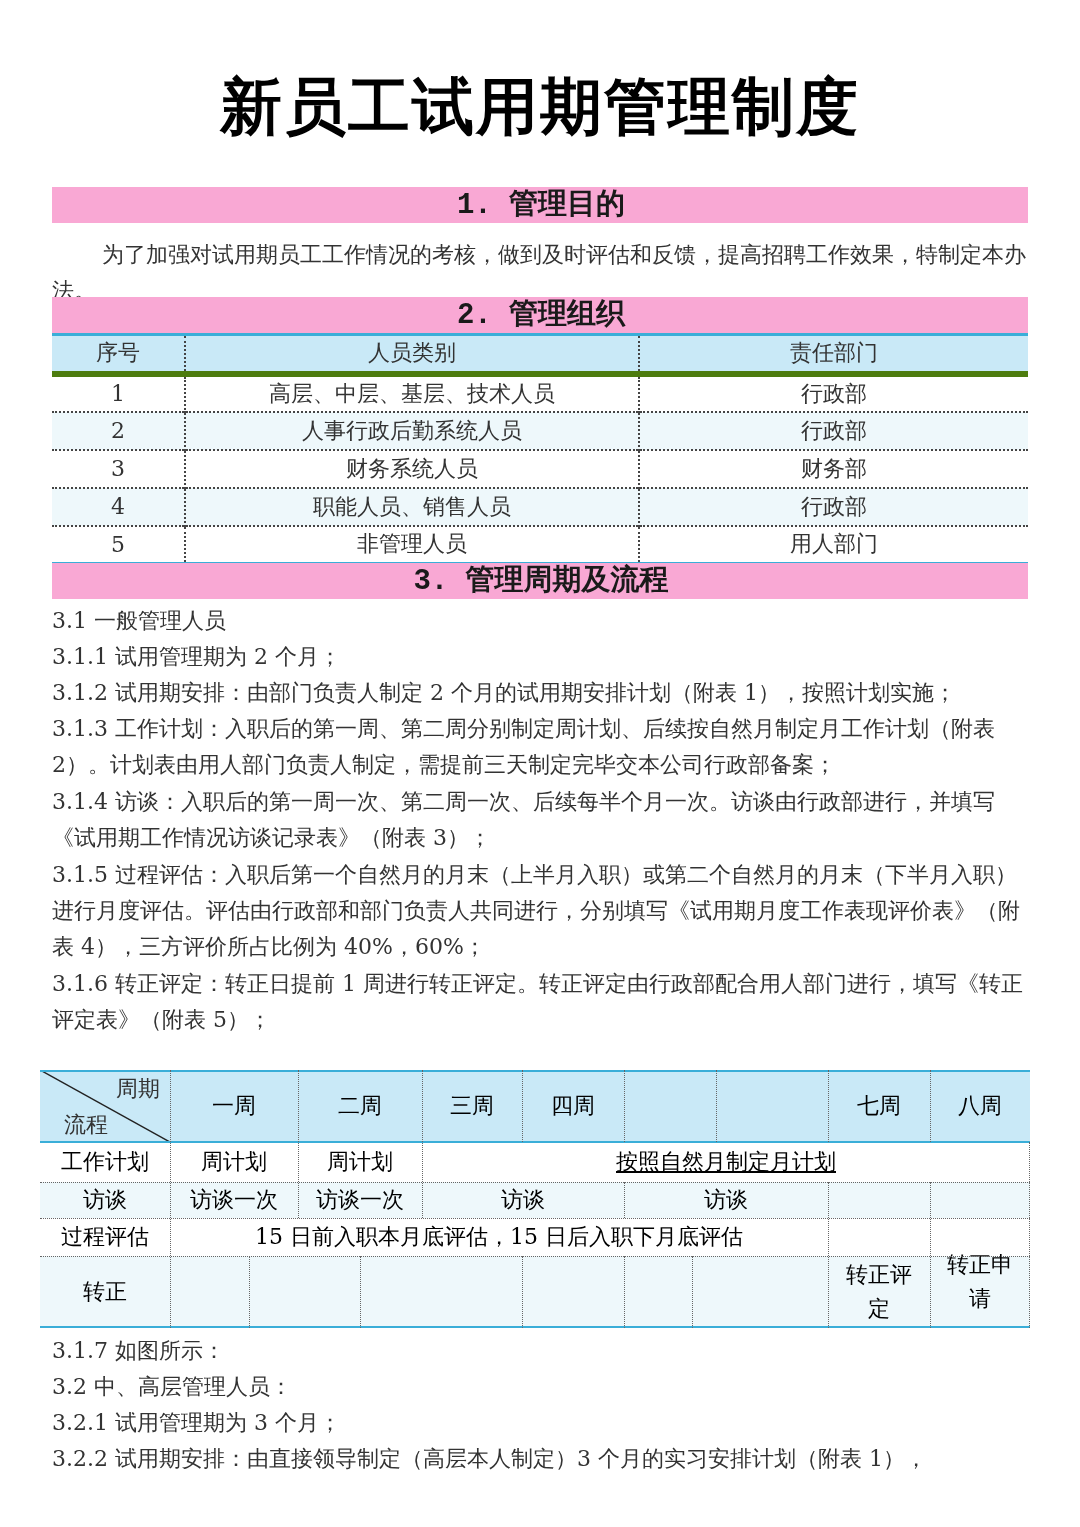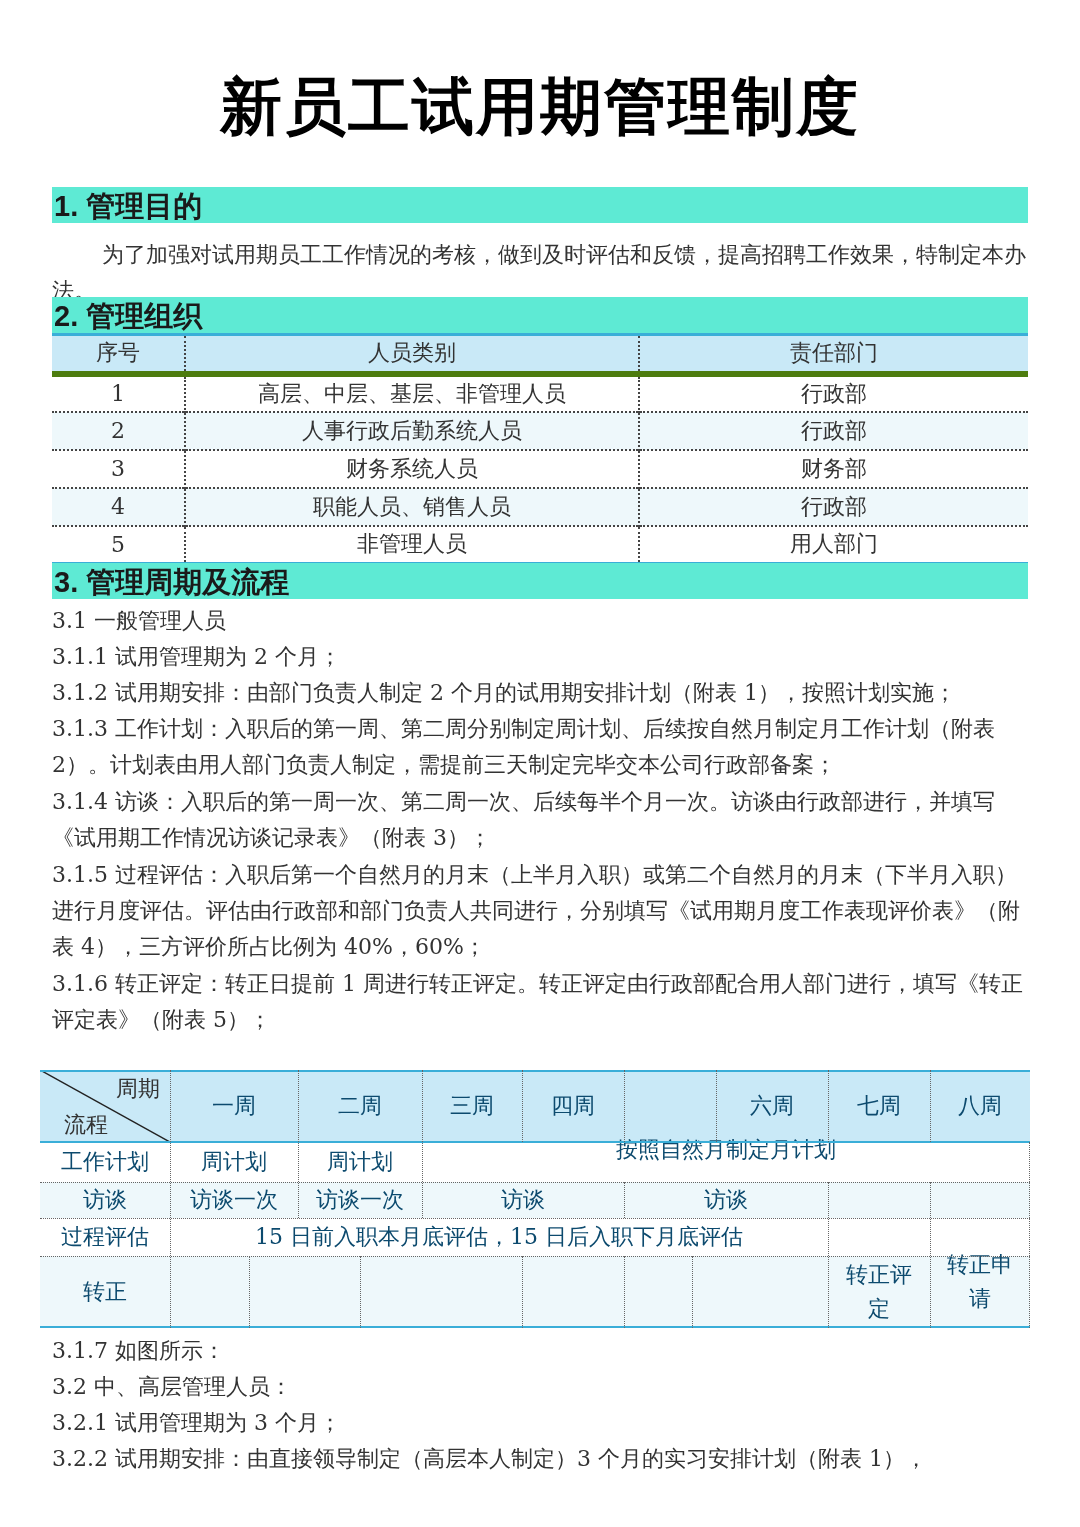--- a/index.html
+++ b/index.html
@@ -1,41 +1,41 @@
 <!DOCTYPE html>
 <html><head>
 <meta charset="utf-8">
 <style>
   html, body { margin:0; padding:0; background:#ffffff; }
   body { width:1080px; height:1527px; position:relative; overflow:hidden;
          font-family:"DejaVu Serif","Liberation Serif",serif; color:#222; }
   .title { position:absolute; left:0; top:62px; width:1080px; text-align:center;
            font-family:"DejaVu Sans","Liberation Sans",sans-serif; font-weight:bold;
            font-size:62px; letter-spacing:2px; color:#000; line-height:90px; }
-  .sec-h { position:absolute; left:52px; width:976px; height:36px; background:#5eead4;
-           font-family:Liberation Sans, sans-serif; font-weight:bold; font-size:29px;
-           line-height:38px; color:#1a1a1a; padding-left:2px; box-sizing:border-box; }
+  .sec-h { position:absolute; left:52px; width:976px; height:36px; background:#f9a8d4;
+           font-family:Liberation Mono, monospace; font-weight:bold; font-size:29px;
+           line-height:38px; color:#1a1a1a; padding-left:2px; box-sizing:border-box;text-align:center; }
   .para { position:absolute; left:52px; width:980px; font-size:22px; line-height:36px; color:#333; }
   .indent { text-indent:50px;margin-top:10px; }
 
   
   .org { position:absolute; left:52px; top:333px; width:976px; border-collapse:collapse; font-size:22px; color:#333; }
   .org th, .org td { text-align:center; padding:0; font-weight:normal; }
   .org thead tr { background:#c9e9f7; height:39px; border-top:3px solid #3aaed8; border-bottom:6px solid #4d7c0f; }
   .org tbody tr { height:38px; border-bottom:2px dotted #444; }
   .org tbody tr:nth-child(odd) { background:#ffffff; }
   .org tbody tr:nth-child(even) { background:#eef8fb; }
   .org tbody tr:last-child { border-bottom:3px solid #3aaed8; }
   .org .c1 { width:132px; border-right:2px dotted #444; }
   .org .c2 { width:452px; border-right:2px dotted #444; }
 
   
   .flow { position:absolute; left:40px; top:1070px; width:990px; height:258px; }
   .flow .cell { position:absolute; box-sizing:border-box; display:flex; align-items:center; justify-content:center;
-                font-size:22px; color:#0c4a6e; text-align:center; line-height:34px; }
+                font-size:22px; color:#000000; text-align:center; line-height:34px; }
   .hdr { background:#c9e9f7; }
   .lt { background:#eef8fb; }
   .wh { background:#ffffff; }
   .vl { position:absolute; border-left:1px dotted #666; }
   .hl { position:absolute; border-top:1px dotted #666; height:0; }
   .hl-solid { position:absolute; border-top:2px solid #3aaed8; height:0; }
   .diag { position:absolute; left:0; top:0; width:130px; height:72px; }
   .diag-top { position:absolute; right:10px; top:4px; font-size:22px; color:#333; }
   .diag-bot { position:absolute; left:24px; bottom:2px; font-size:22px; color:#333; }
 </style>
@@ -52,21 +52,21 @@
   <thead>
     <tr>
       <th class="c1">序号</th>
       <th class="c2">人员类别</th>
       <th>责任部门</th>
     </tr>
   </thead>
   <tbody>
     <tr>
       <td class="c1">1</td>
-      <td class="c2">高层、中层、基层、非管理人员</td>
+      <td class="c2">高层、中层、基层、技术人员</td>
       <td>行政部</td>
     </tr>
     <tr>
       <td class="c1">2</td>
       <td class="c2">人事行政后勤系统人员</td>
       <td>行政部</td>
     </tr>
     <tr>
       <td class="c1">3</td>
       <td class="c2">财务系统人员</td>
@@ -101,29 +101,28 @@
     <svg width="130" height="72" style="position:absolute;left:0;top:0;">
       <line x1="0" y1="0" x2="130" y2="72" stroke="#222" stroke-width="1.5"></line>
     </svg>
     <span class="diag-top">周期</span>
     <span class="diag-bot">流程</span>
   </div>
   <div class="cell" style="left:130px;top:0;width:128px;height:72px;">一周</div>
   <div class="cell" style="left:258px;top:0;width:124px;height:72px;">二周</div>
   <div class="cell" style="left:382px;top:0;width:100px;height:72px;">三周</div>
   <div class="cell" style="left:482px;top:0;width:102px;height:72px;">四周</div>
-  <div class="cell" style="left:676px;top:0;width:112px;height:72px;">六周</div>
   <div class="cell" style="left:788px;top:0;width:102px;height:72px;">七周</div>
   <div class="cell" style="left:890px;top:0;width:100px;height:72px;">八周</div>
 
   <div class="cell wh" style="left:0;top:72px;width:990px;height:40px;"></div>
   <div class="cell" style="left:0;top:72px;width:130px;height:40px;">工作计划</div>
   <div class="cell" style="left:130px;top:72px;width:128px;height:40px;">周计划</div>
   <div class="cell" style="left:258px;top:72px;width:124px;height:40px;">周计划</div>
-  <div class="cell" style="left:382px;top:60px;width:608px;height:40px;">按照自然月制定月计划</div>
+  <div class="cell" style="left:382px;top:72px;width:608px;height:40px;text-decoration:underline;">按照自然月制定月计划</div>
 
   <div class="cell lt" style="left:0;top:112px;width:990px;height:36px;"></div>
   <div class="cell" style="left:0;top:112px;width:130px;height:36px;">访谈</div>
   <div class="cell" style="left:130px;top:112px;width:128px;height:36px;">访谈一次</div>
   <div class="cell" style="left:258px;top:112px;width:124px;height:36px;">访谈一次</div>
   <div class="cell" style="left:382px;top:112px;width:202px;height:36px;">访谈</div>
   <div class="cell" style="left:584px;top:112px;width:204px;height:36px;">访谈</div>
 
   <div class="cell wh" style="left:0;top:148px;width:990px;height:38px;"></div>
   <div class="cell" style="left:0;top:148px;width:130px;height:38px;">过程评估</div>

